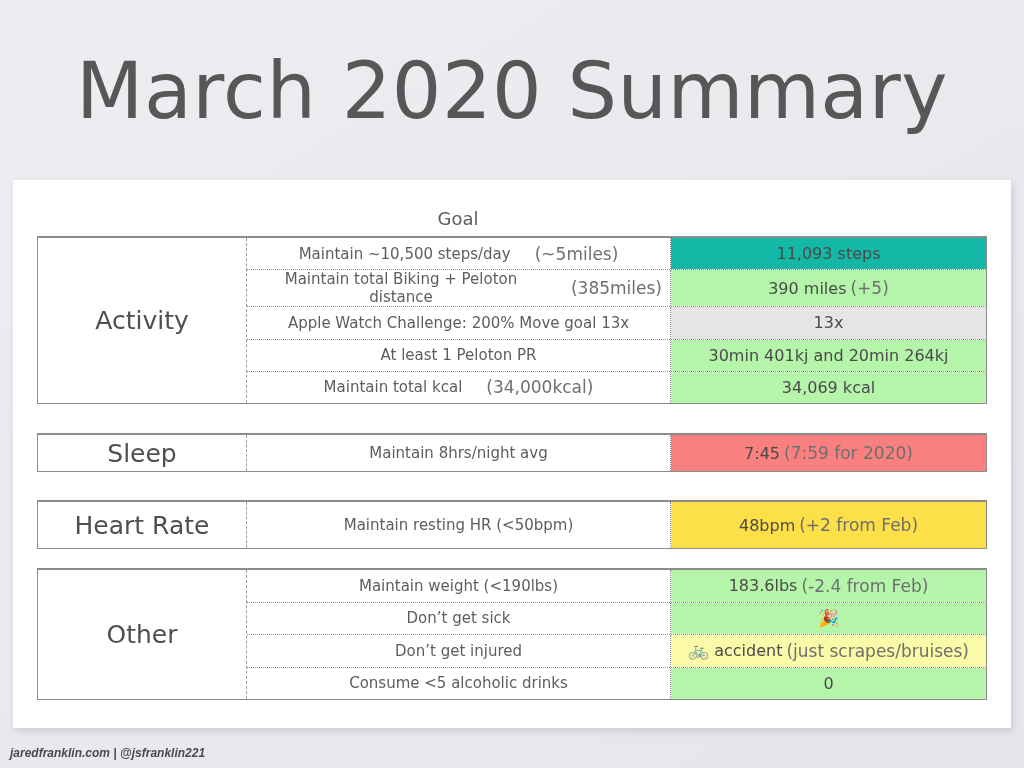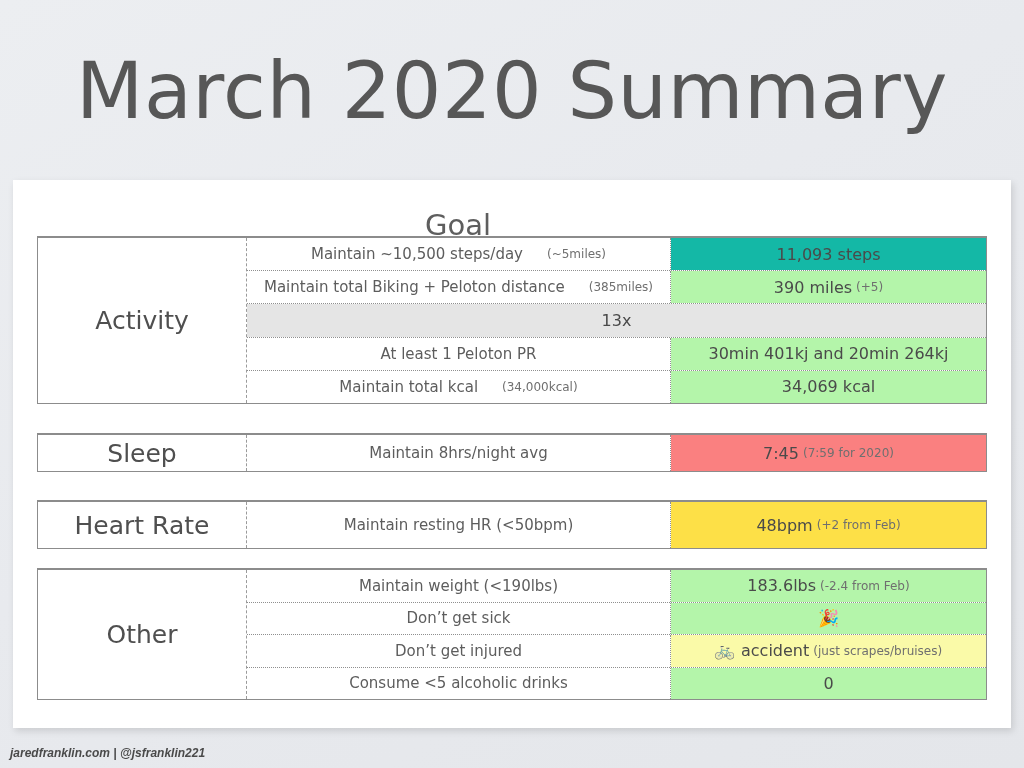--- a/index.html
+++ b/index.html
@@ -42,21 +42,21 @@
     box-shadow: 2px 3px 7px rgba(0,0,0,0.13);
   }
 
   
   .goal-header {
     position: absolute;
     left: 246px;
     top: 208px;
     width: 424px;
     text-align: center;
-    font-size: 29px;
+    font-size: 18px;
     color: #5e5e5e;
     font-family: "DejaVu Sans", sans-serif;
   }
 
   
   .block {
     position: absolute;
     left: 37px;
     width: 950px;
     border: 1.5px solid #8c8c8c;
@@ -113,21 +113,21 @@
     align-items: center;
     justify-content: center;
     text-align: center;
     font-size: 16px;
     color: #4a4a4a;
     padding: 0 6px;
     font-family: "DejaVu Sans", sans-serif;
   }
 
   .sub {
-    font-size: 12px;
+    font-size: 17px;
     color: #6f6f6f;
     margin-left: 4px;
     font-family: "DejaVu Sans", sans-serif;
   }
 
   .emoji {
     font-size: 17px;
     margin-right: 5px;
     line-height: 1;
   }
@@ -182,20 +182,23 @@
         <div class="cell-goal">
           <span>Maintain total Biking + Peloton distance</span>
           <span class="sub">(385miles)</span>
         </div>
         <div class="cell-result" style="background: rgb(180, 245, 170);">
           <span>390 miles</span>
           <span class="sub">(+5)</span>
         </div>
       </div>
       <div class="row">
+        <div class="cell-goal">
+          <span>Apple Watch Challenge: 200% Move goal 13x</span>
+        </div>
         <div class="cell-result" style="background: #e5e5e5;">
           <span>13x</span>
         </div>
       </div>
       <div class="row">
         <div class="cell-goal">
           <span>At least 1 Peloton PR</span>
         </div>
         <div class="cell-result" style="background: rgb(180, 245, 170);">
           <span>30min 401kj and 20min 264kj</span>

